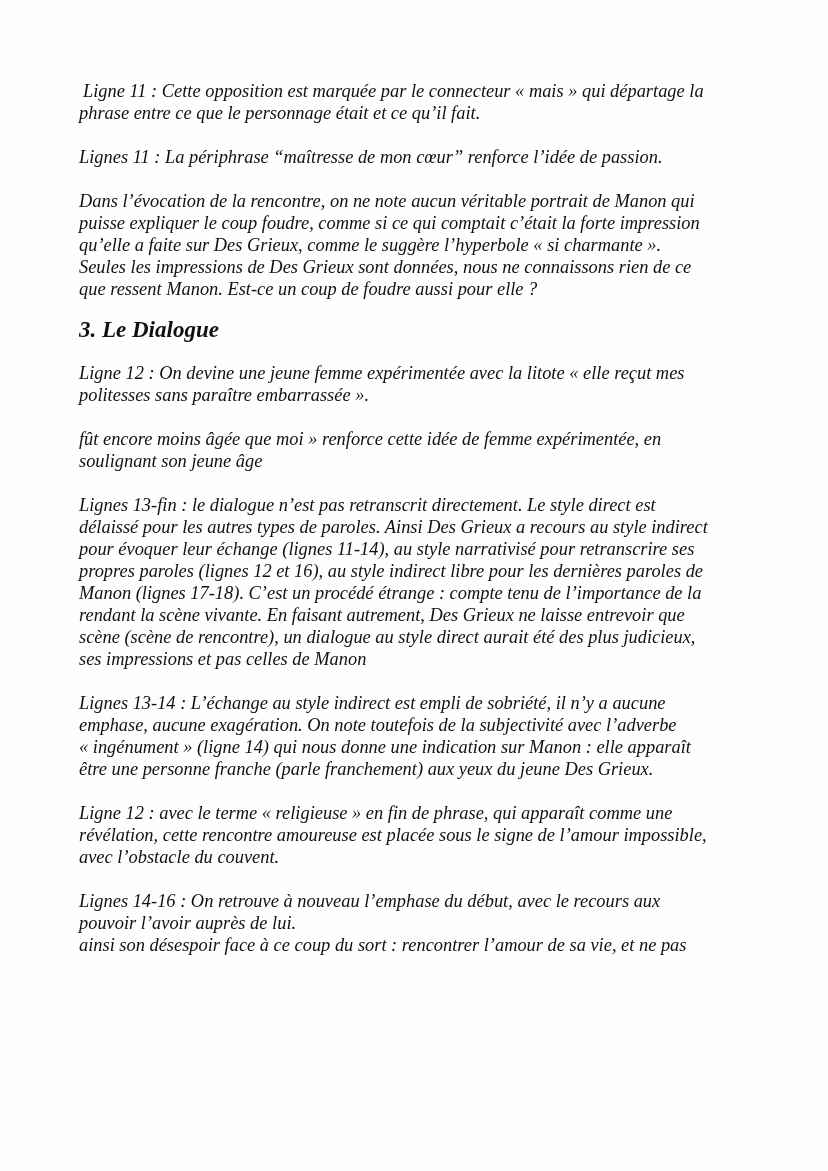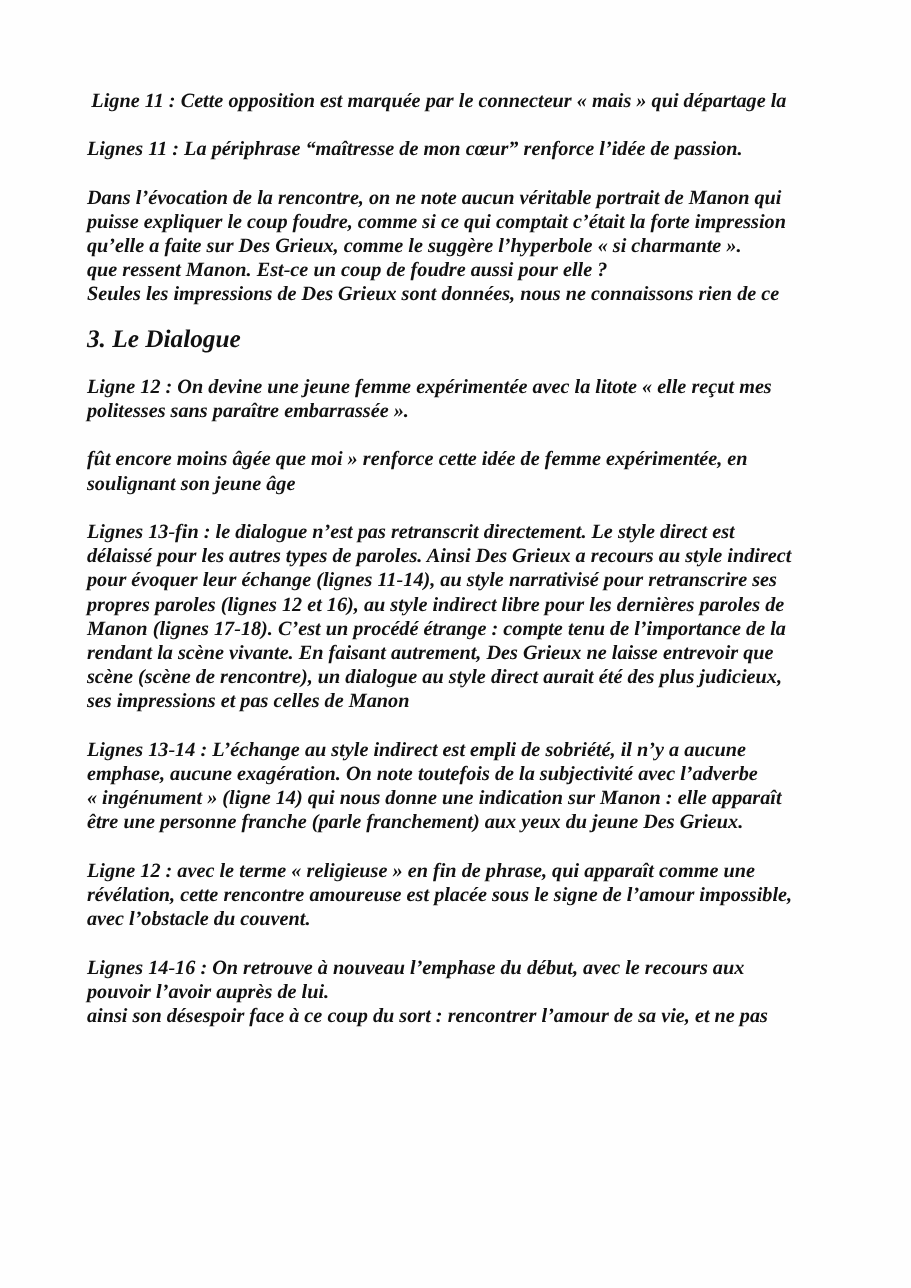--- a/index.html
+++ b/index.html
@@ -23,52 +23,52 @@
     }
     .para {
       font-style: italic;
       font-size: 18.4px;
       line-height: 22px;
       margin: 0 0 22px 0;
     }
     .para .line {
       display: block;
       white-space: nowrap;
-      font-weight: bold;
     }
     .para.first .line:first-child {
       padding-left: 4px;
     }
     .heading {
       font-style: italic;
       font-weight: bold;
       font-size: 23px;
       line-height: 24px;
       margin: -4px 0 20px 0;
     }
   </style>
 </head>
 <body>
 
 <div class="page">
 
   <p class="para first">
     <span class="line">Ligne 11 : Cette opposition est marquée par le connecteur « mais » qui départage la</span>
+    <span class="line">phrase entre ce que le personnage était et ce qu’il fait.</span>
   </p>
 
   <p class="para">
     <span class="line">Lignes 11 : La périphrase “maîtresse de mon cœur” renforce l’idée de passion.</span>
   </p>
 
   <p class="para">
     <span class="line">Dans l’évocation de la rencontre, on ne note aucun véritable portrait de Manon qui</span>
     <span class="line">puisse expliquer le coup foudre, comme si ce qui comptait c’était la forte impression</span>
     <span class="line">qu’elle a faite sur Des Grieux, comme le suggère l’hyperbole « si charmante ».</span>
+    <span class="line">Seules les impressions de Des Grieux sont données, nous ne connaissons rien de ce</span>
     <span class="line">que ressent Manon. Est-ce un coup de foudre aussi pour elle ?</span>
-    <span class="line">Seules les impressions de Des Grieux sont données, nous ne connaissons rien de ce</span>
   </p>
 
   <h2 class="heading">3. Le Dialogue</h2>
 
   <p class="para">
     <span class="line">Ligne 12 : On devine une jeune femme expérimentée avec la litote « elle reçut mes</span>
     <span class="line">politesses sans paraître embarrassée ».</span>
   </p>
 
   <p class="para">

